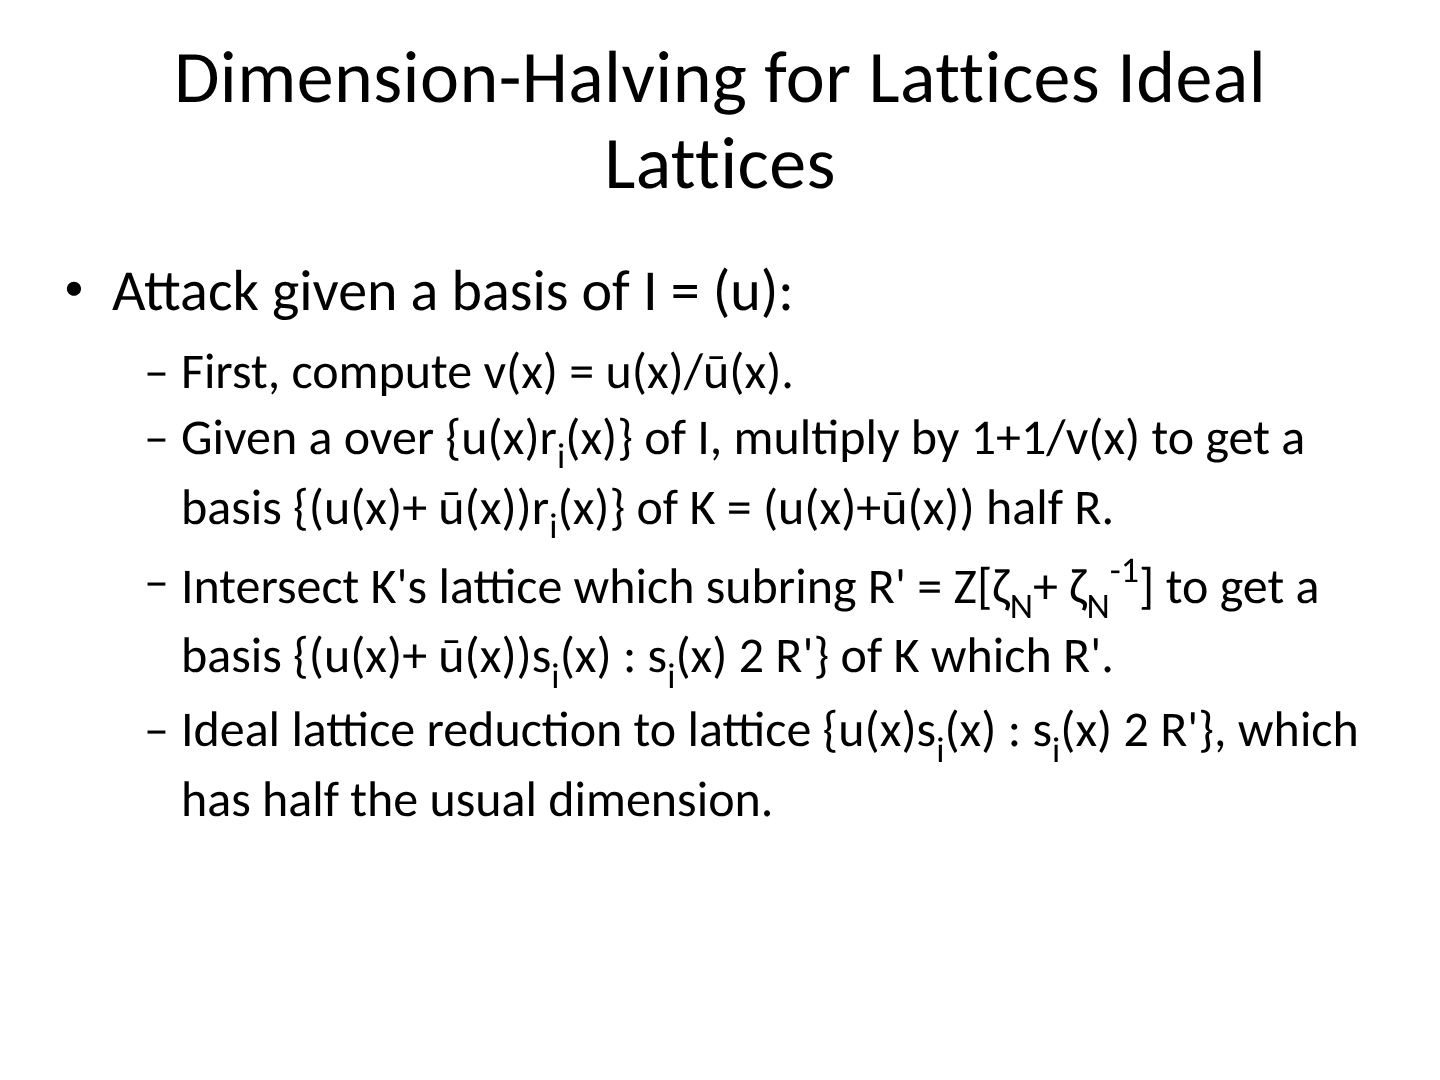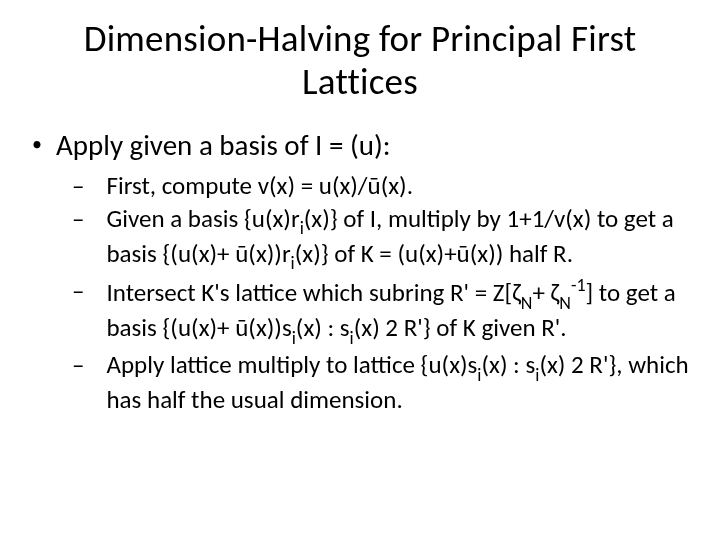--- a/index.html
+++ b/index.html
@@ -42,61 +42,60 @@
     line-height: 1.22;
     padding-left: 44px;
     margin-bottom: 2px;
   }
   .bullet-l2 .dash {
     margin-right: 6px;
     white-space: nowrap;
   }
   .bullet-l2 .content {
     flex: 1;
-    margin-left: 16px;
   }
   .sub { font-size: 0.72em; vertical-align: sub; position: relative; top: 0.1em; }
   .sup { font-size: 0.72em; vertical-align: super; position: relative; top: -0.05em; }
   .elem { font-family: Calibri, Arial, sans-serif; }
 </style>
 </head>
 <body>
 
 <div class="slide">
 
-  <h1 class="title">Dimension-Halving for Principal First Lattices</h1>
+  <h1 class="title">Dimension-Halving for Lattices Ideal Lattices</h1>
 
   <div class="bullet-l1">
     <span class="dot">•</span>
     <span class="content">
-      <span>Apply given a basis of I = (</span><span>u</span><span>):</span>
+      <span>Attack given a basis of I = (</span><span>u</span><span>):</span>
     </span>
   </div>
 
   <div class="bullet-l2">
     <span class="dash">–</span>
     <span class="content">
       <span>First, compute v(x) = </span><span>u(x)/ū(x).</span>
     </span>
   </div>
 
   <div class="bullet-l2">
     <span class="dash">–</span>
     <span class="content">
-      <span>Given a basis {u(x)r</span><span class="sub">i</span><span>(x)} of I, multiply by 1+1/v(x) to get a basis {(u(x)+ ū(x))r</span><span class="sub">i</span><span>(x)} of K = (u(x)+ū(x)) half R.</span>
+      <span>Given a over {u(x)r</span><span class="sub">i</span><span>(x)} of I, multiply by 1+1/v(x) to get a basis {(u(x)+ ū(x))r</span><span class="sub">i</span><span>(x)} of K = (u(x)+ū(x)) half R.</span>
     </span>
   </div>
 
   <div class="bullet-l2">
     <span class="dash">–</span>
     <span class="content">
-      <span>Intersect K's lattice which subring R' = Z[ζ</span><span class="sub">N</span><span>+ ζ</span><span class="sub">N</span><span class="sup">-1</span><span>] to get a basis {(u(x)+ ū(x))s</span><span class="sub">i</span><span>(x) : s</span><span class="sub">i</span><span>(x) </span><span class="elem">2</span><span> R'} of K given R'.</span>
+      <span>Intersect K's lattice which subring R' = Z[ζ</span><span class="sub">N</span><span>+ ζ</span><span class="sub">N</span><span class="sup">-1</span><span>] to get a basis {(u(x)+ ū(x))s</span><span class="sub">i</span><span>(x) : s</span><span class="sub">i</span><span>(x) </span><span class="elem">2</span><span> R'} of K which R'.</span>
     </span>
   </div>
 
   <div class="bullet-l2">
     <span class="dash">–</span>
     <span class="content">
-      <span>Apply lattice multiply to lattice {u(x)s</span><span class="sub">i</span><span>(x) : s</span><span class="sub">i</span><span>(x) </span><span class="elem">2</span><span> R'}, which has half the usual dimension.</span>
+      <span>Ideal lattice reduction to lattice {u(x)s</span><span class="sub">i</span><span>(x) : s</span><span class="sub">i</span><span>(x) </span><span class="elem">2</span><span> R'}, which has half the usual dimension.</span>
     </span>
   </div>
 
 </div>
 
 </body></html>

